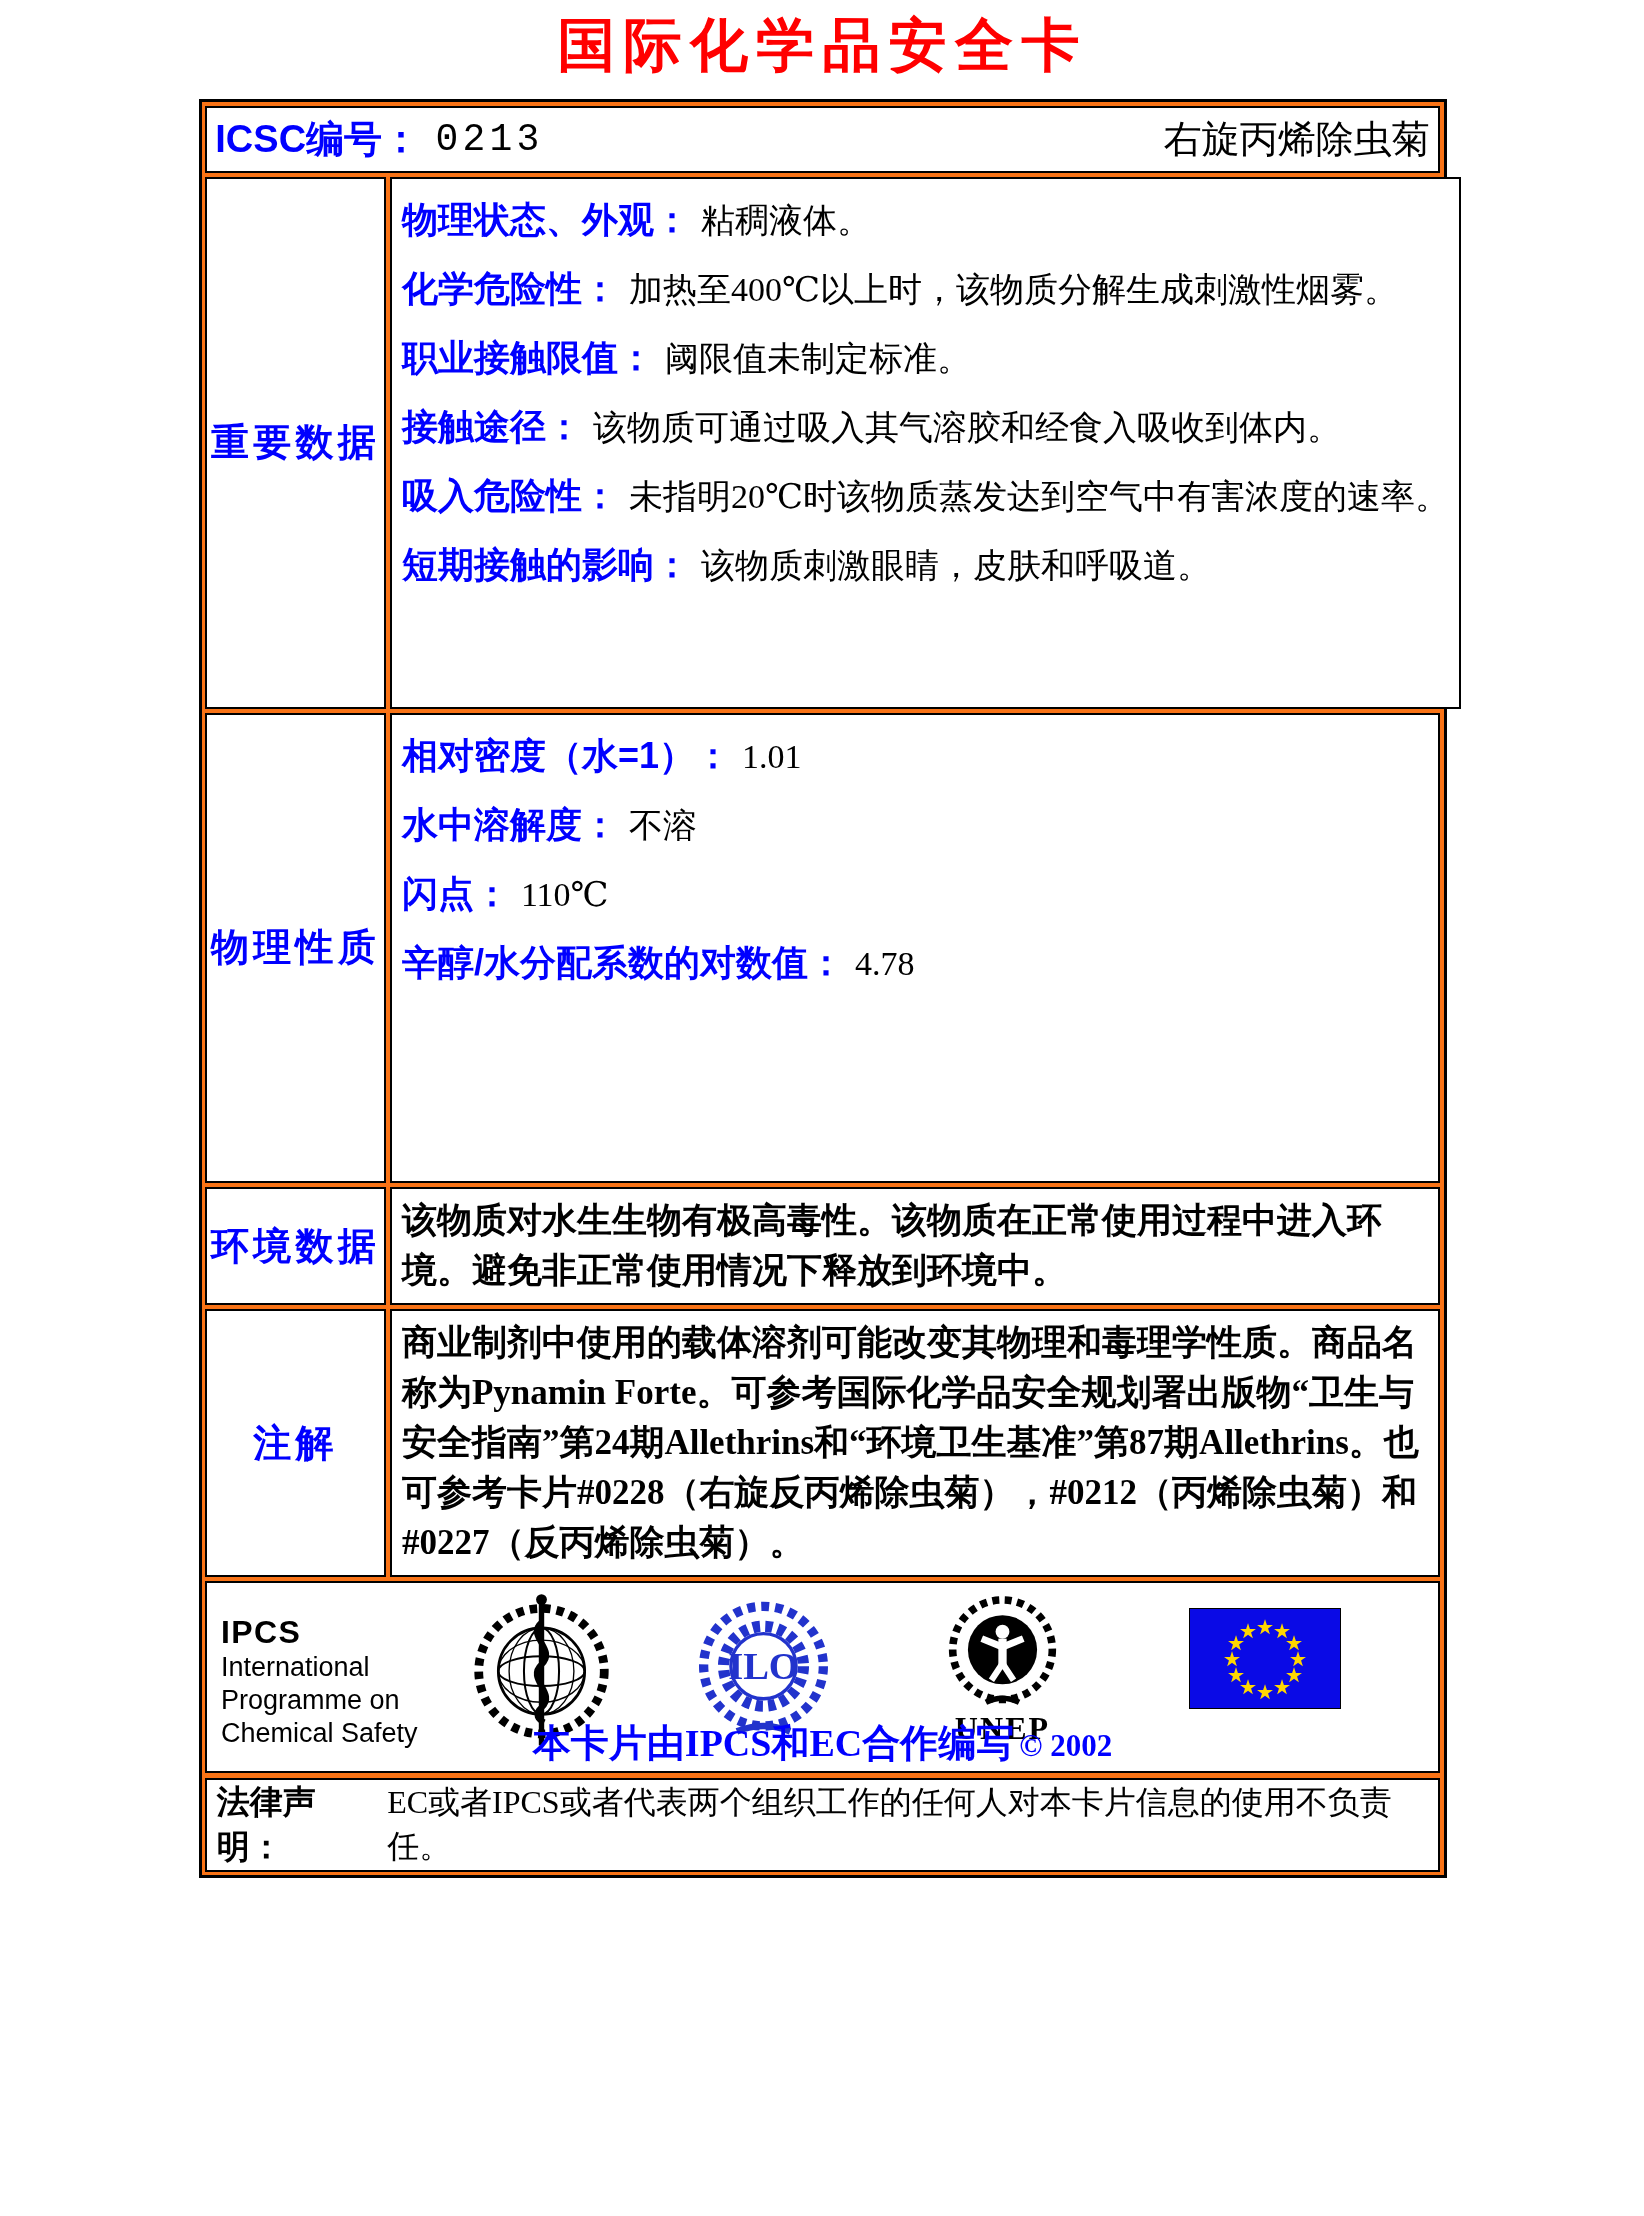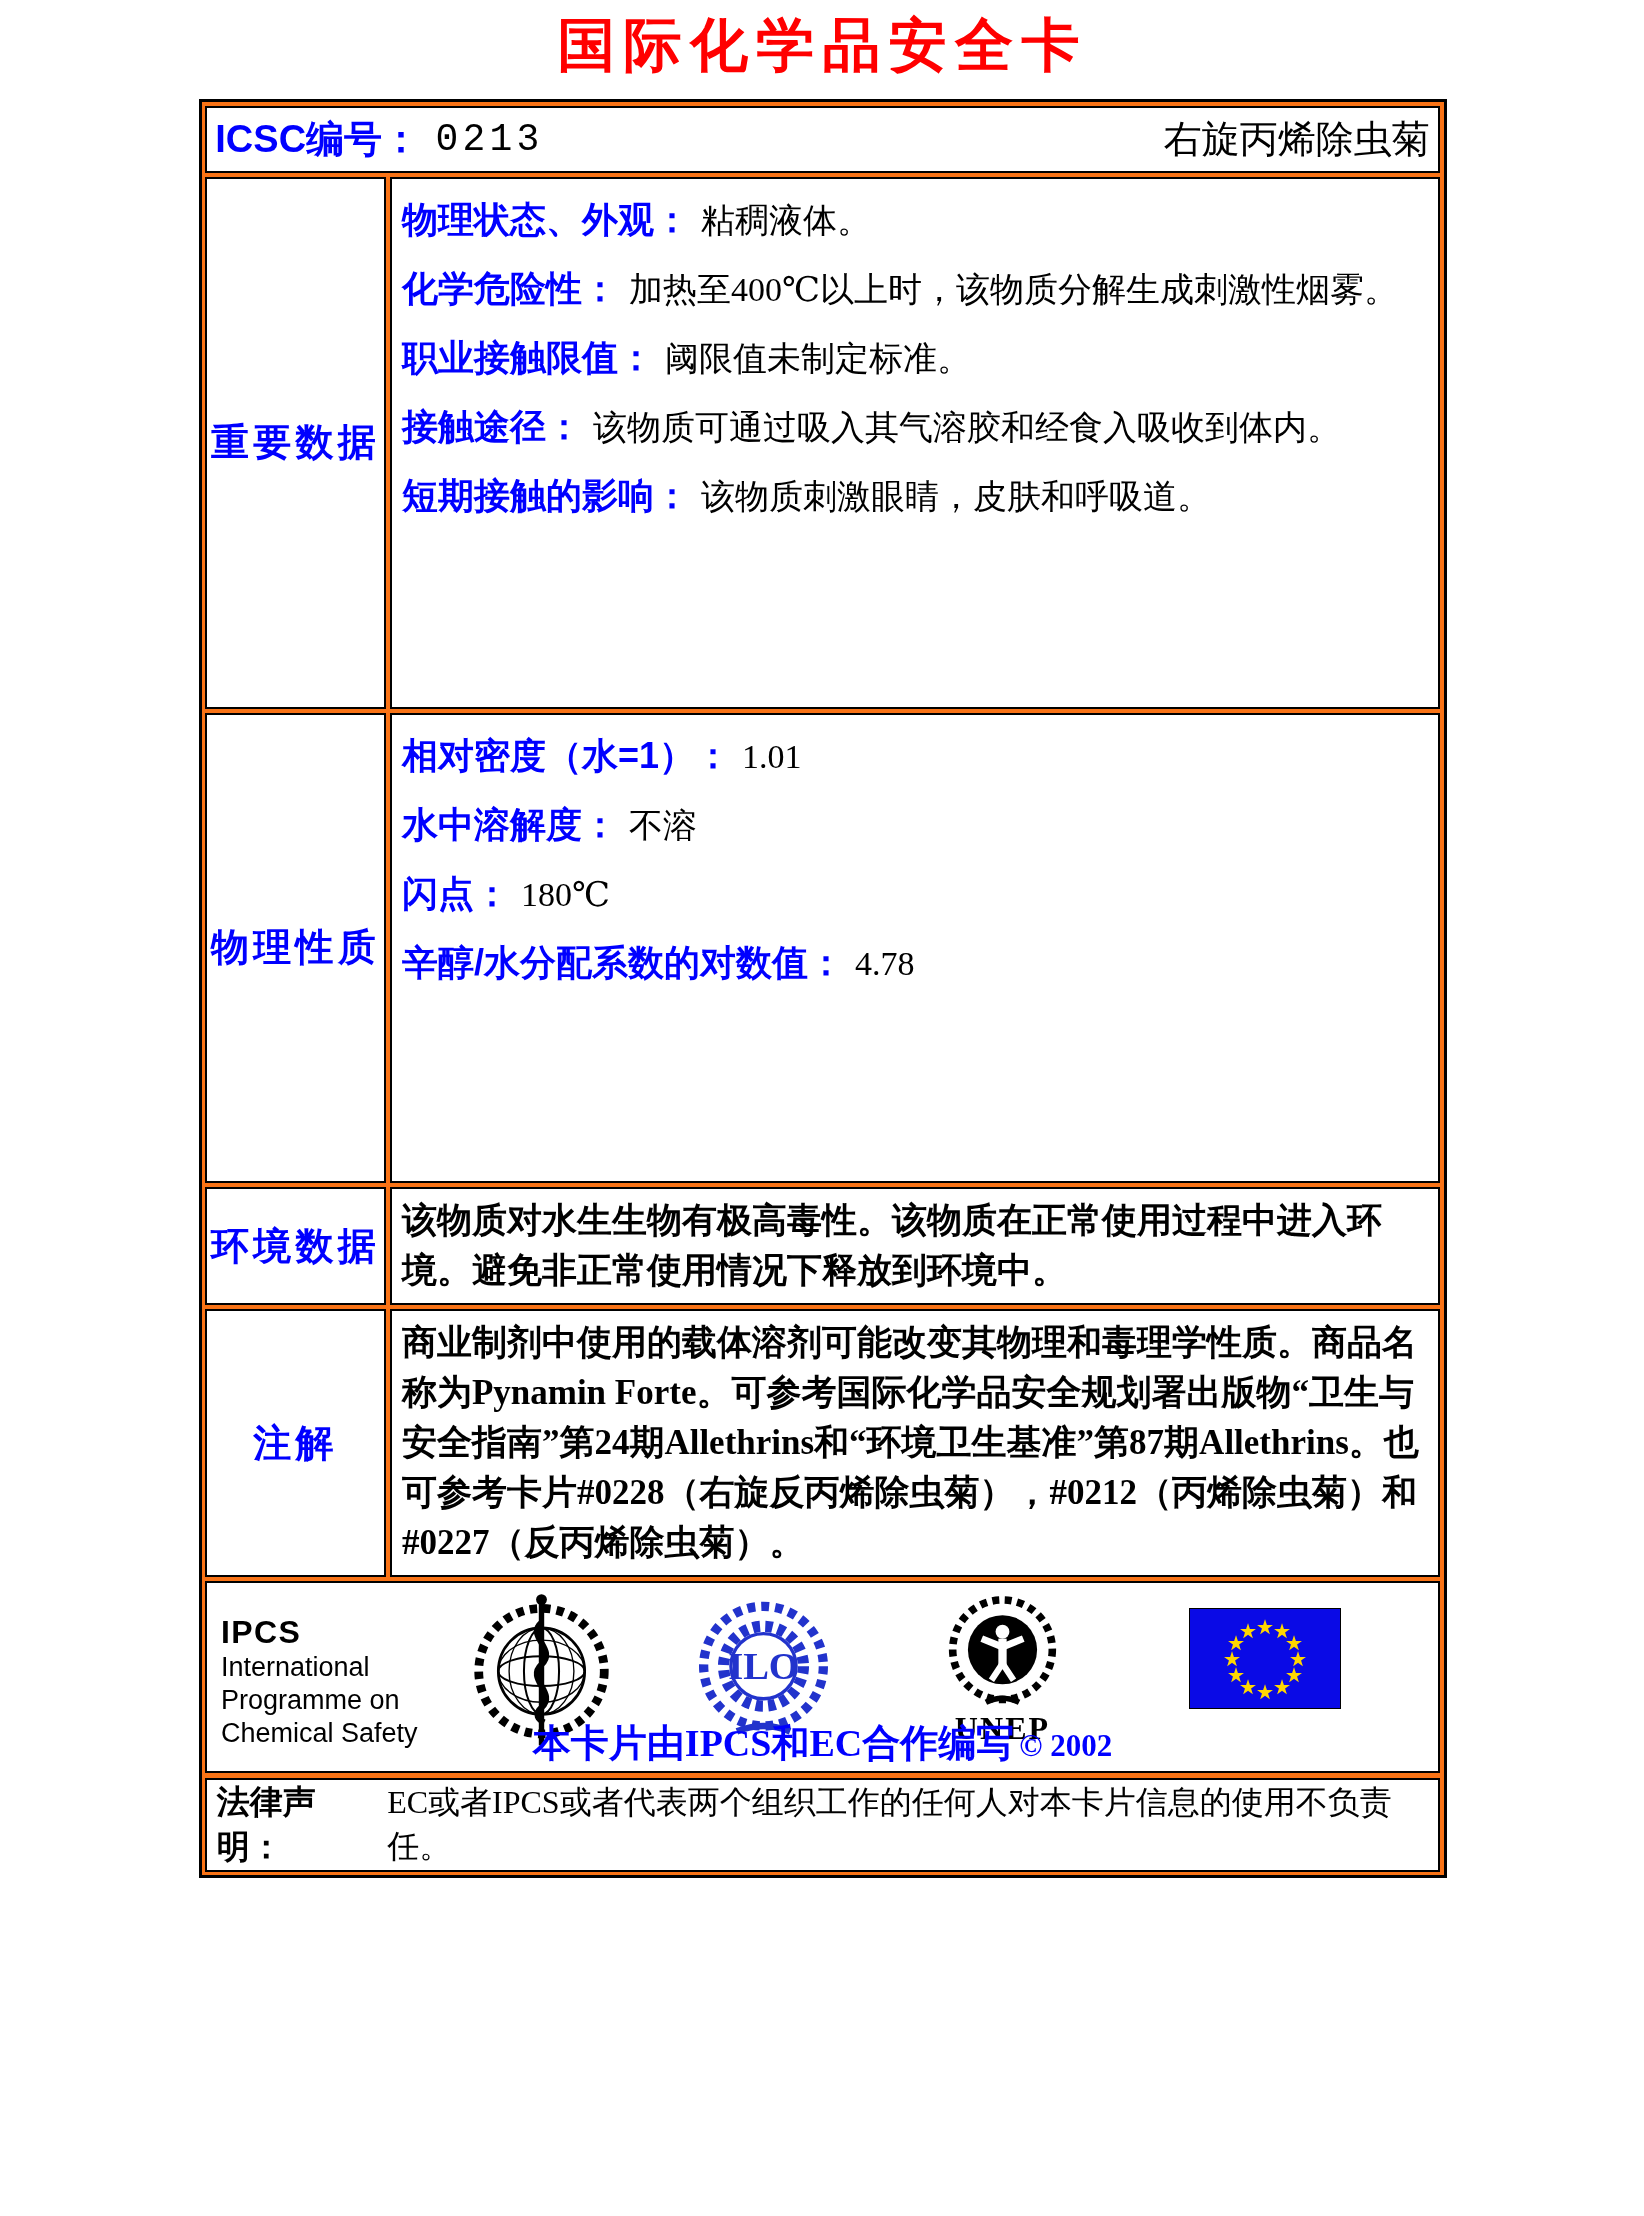--- a/index.html
+++ b/index.html
@@ -125,36 +125,39 @@
       <div class="kv">
         <span class="k">化学危险性：</span><span class="v">加热至400℃以上时，该物质分解生成刺激性烟雾。</span>
       </div>
       <div class="kv">
         <span class="k">职业接触限值：</span><span class="v">阈限值未制定标准。</span>
       </div>
       <div class="kv">
         <span class="k">接触途径：</span><span class="v">该物质可通过吸入其气溶胶和经食入吸收到体内。</span>
       </div>
       <div class="kv">
+        <span class="k">吸入危险性：</span><span class="v">未指明20℃时该物质蒸发达到空气中有害浓度的速率。</span>
+      </div>
+      <div class="kv">
         <span class="k">短期接触的影响：</span><span class="v">该物质刺激眼睛，皮肤和呼吸道。</span>
       </div>
     </div>
   </div>
 
   <div class="row r-physical">
     <div class="cell label-cell">物理性质</div>
     <div class="cell content-cell">
       <div class="kv">
         <span class="k">相对密度（水=1）：</span><span class="v">1.01</span>
       </div>
       <div class="kv">
         <span class="k">水中溶解度：</span><span class="v">不溶</span>
       </div>
       <div class="kv">
-        <span class="k">闪点：</span><span class="v">180℃</span>
+        <span class="k">闪点：</span><span class="v">110℃</span>
       </div>
       <div class="kv">
         <span class="k">辛醇/水分配系数的对数值：</span><span class="v">4.78</span>
       </div>
     </div>
   </div>
 
   <div class="row r-env">
     <div class="cell label-cell">环境数据</div>
     <div class="cell content-cell">

